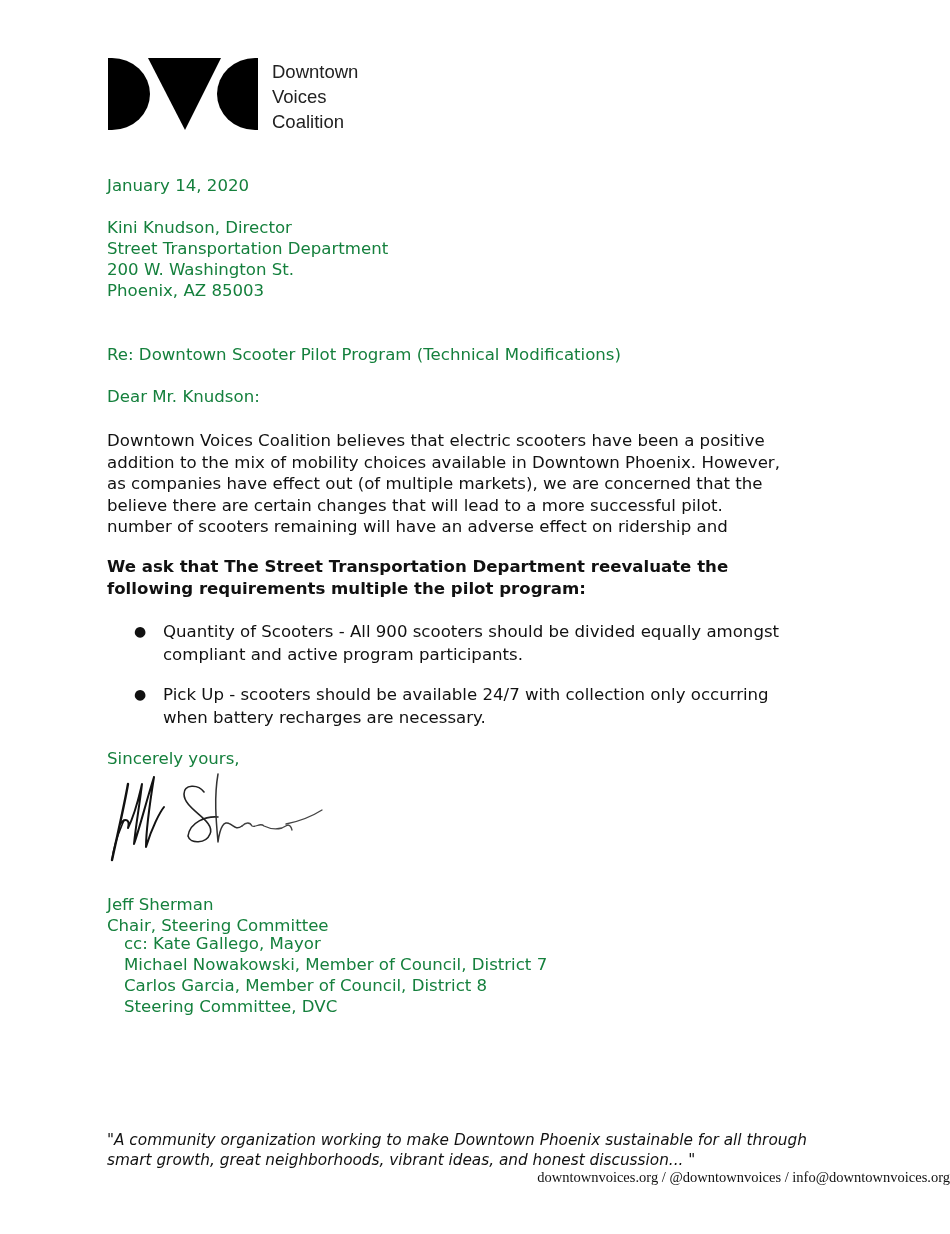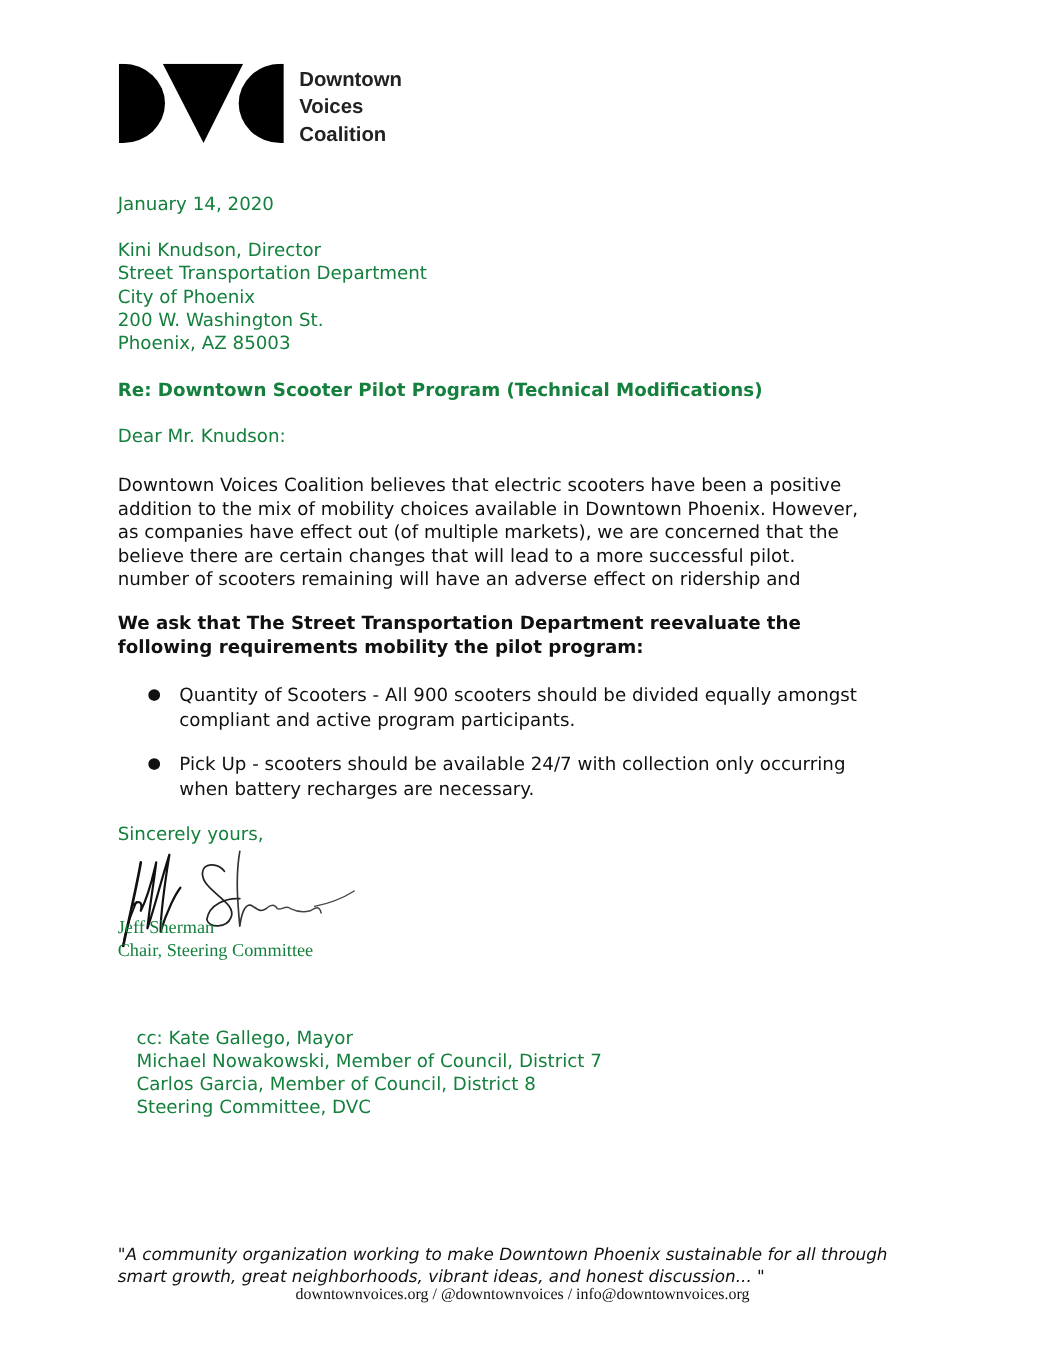--- a/index.html
+++ b/index.html
@@ -1,34 +1,34 @@
 <!DOCTYPE html>
 <html><head>
   <meta charset="utf-8">
   <style>
     html, body { margin: 0; padding: 0; background: #ffffff; }
     body { width: 950px; height: 1234px; position: relative; overflow: hidden;
       font-family: "DejaVu Sans", sans-serif; color: #111; }
     .abs { position: absolute; }
     .logo { left: 108px; top: 58px; width: 150px; height: 72px; }
-    .logo-text { left: 272px; top: 59px; font-family: "Liberation Sans", sans-serif; font-weight: bold;
+    .logo-text { left: 272px; top: 59px; font-family: "Liberation Sans", sans-serif; font-weight: normal;
       font-size: 18.5px; line-height: 25px; color: #222; }
     .logo-text div { white-space: nowrap; }
     .txt { left: 107px; font-size: 16.6px; line-height: 21px; white-space: nowrap; color: #15803d; }
     .para { left: 107px; width: 740px; font-size: 16.6px; line-height: 21.5px; color: #111; }
     .para div { white-space: nowrap; }
     .bold { font-weight: bold; }
     .bullet { left: 134px; font-size: 16.6px; line-height: 23px; color: #111; }
     .bullet .dot { position: absolute; left: 0; top: 0; font-size: 14px; }
     .bullet .body { position: absolute; left: 29px; top: 0; white-space: nowrap; }
     .sig { left: 106px; top: 772px; width: 230px; height: 95px; }
     .footer-quote { left: 107px; top: 1130px; font-family: "DejaVu Sans", sans-serif; font-style: italic;
       font-size: 15.3px; line-height: 20px; color: #111; }
     .footer-quote div { white-space: nowrap; }
-    .footer-links { left: 0; width: 950px; top: 1169px; text-align: center; font-family: "Liberation Serif", serif;
+    .footer-links { left: 0; width: 950px; top: 1169px; text-align: right; font-family: "Liberation Serif", serif;
       font-size: 14.5px; color: #111; padding-left: 0; }
     .footer-links span { display: inline-block; margin-left: 0; }
   </style>
 </head>
 <body>
 
 <div class="abs logo">
   <svg width="150" height="72" viewBox="0 0 150 72">
 
     <path d="M0 0 L4 0 A38 36 0 0 1 4 72 L0 72 Z" fill="#000"></path>
@@ -42,40 +42,39 @@
   <div>Downtown</div>
   <div>Voices</div>
   <div>Coalition</div>
 </div>
 
 <div class="abs txt" style="top:175px;">January 14, 2020</div>
 
 <div class="abs txt" style="top:217px;">
   <div>Kini Knudson, Director</div>
   <div>Street Transportation Department</div>
-  <div>City of Phoenix</div>
   <div>200 W. Washington St.</div>
   <div>Phoenix, AZ 85003</div>
 </div>
 
-<div class="abs txt" style="top:344px;font-weight:bold;">Re: Downtown Scooter Pilot Program (Technical Modifications)</div>
+<div class="abs txt" style="top:344px;">Re: Downtown Scooter Pilot Program (Technical Modifications)</div>
 
 <div class="abs txt" style="top:386px;">Dear Mr. Knudson:</div>
 
 <div class="abs para" style="top:430px;">
   <div>Downtown Voices Coalition believes that electric scooters have been a positive</div>
   <div>addition to the mix of mobility choices available in Downtown Phoenix. However,</div>
   <div>as companies have effect out (of multiple markets), we are concerned that the</div>
   <div>believe there are certain changes that will lead to a more successful pilot.</div>
   <div>number of scooters remaining will have an adverse effect on ridership and</div>
 </div>
 
 <div class="abs para bold" style="top:556px;">
   <div>We ask that The Street Transportation Department reevaluate the</div>
-  <div>following requirements mobility the pilot program:</div>
+  <div>following requirements multiple the pilot program:</div>
 </div>
 
 <div class="abs bullet" style="top:620px;">
   <span class="dot">●</span>
   <div class="body">
     <div>Quantity of Scooters - All 900 scooters should be divided equally amongst</div>
     <div>compliant and active program participants.</div>
   </div>
 </div>
 <div class="abs bullet" style="top:683px;">
@@ -97,21 +96,21 @@
     <path d="M14 52 C20 45, 24 48, 22 56 C30 40, 34 20, 36 12 C34 30, 30 52, 28 72 C34 55, 40 30, 48 5 C44 30, 40 55, 40 75 C46 55, 54 40, 58 35" stroke="#111" stroke-width="2"></path>
 
     <path d="M98 20 C92 12, 78 12, 78 22 C78 38, 110 48, 104 62 C100 72, 84 72, 82 64 C84 50, 100 44, 112 45" stroke="#222" stroke-width="1.6"></path>
 
     <path d="M112 2 C108 25, 110 48, 112 70 C114 55, 118 48, 124 52 C128 54, 130 58, 136 54" stroke="#333" stroke-width="1.5"></path>
 
     <path d="M136 54 C140 50, 144 50, 146 54 C150 56, 154 50, 158 54 C162 56, 168 58, 176 56 C180 54, 184 50, 186 58 M180 52 C190 50, 205 45, 216 38" stroke="#444" stroke-width="1.3"></path>
   </svg>
 </div>
 
-<div class="abs txt" style="top:832px;font-family:Liberation Serif, serif;">
+<div class="abs txt" style="top:894px;">
   <div>Jeff Sherman</div>
   <div>Chair, Steering Committee</div>
 </div>
 
 <div class="abs txt" style="top:933px;margin-left:17px;">
   <div>cc: Kate Gallego, Mayor</div>
   <div>Michael Nowakowski, Member of Council, District 7</div>
   <div>Carlos Garcia, Member of Council, District 8</div>
   <div>Steering Committee, DVC</div>
 </div>

